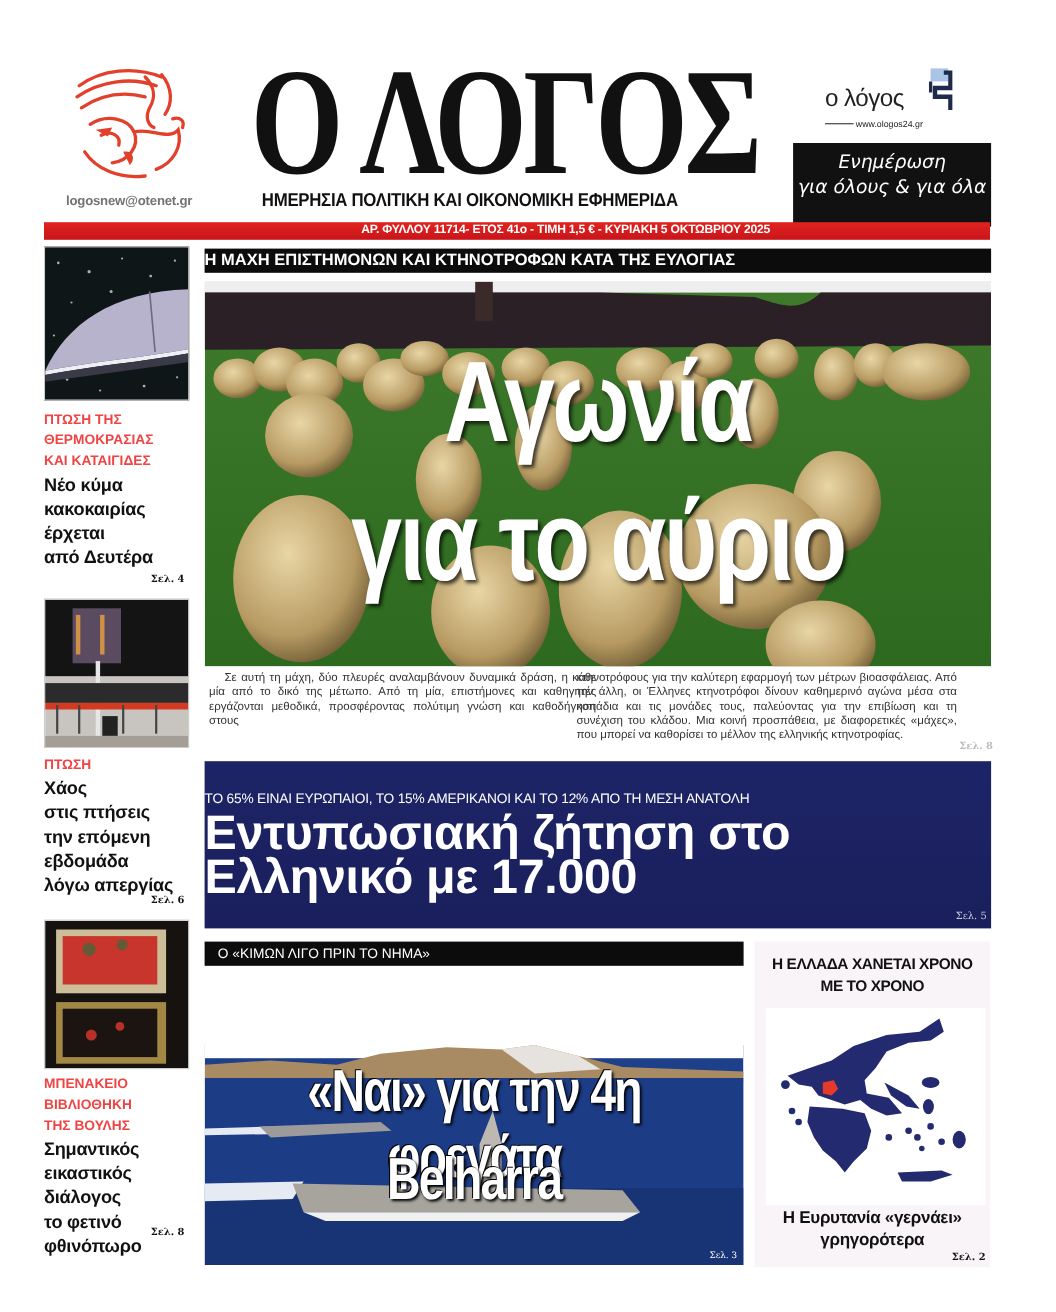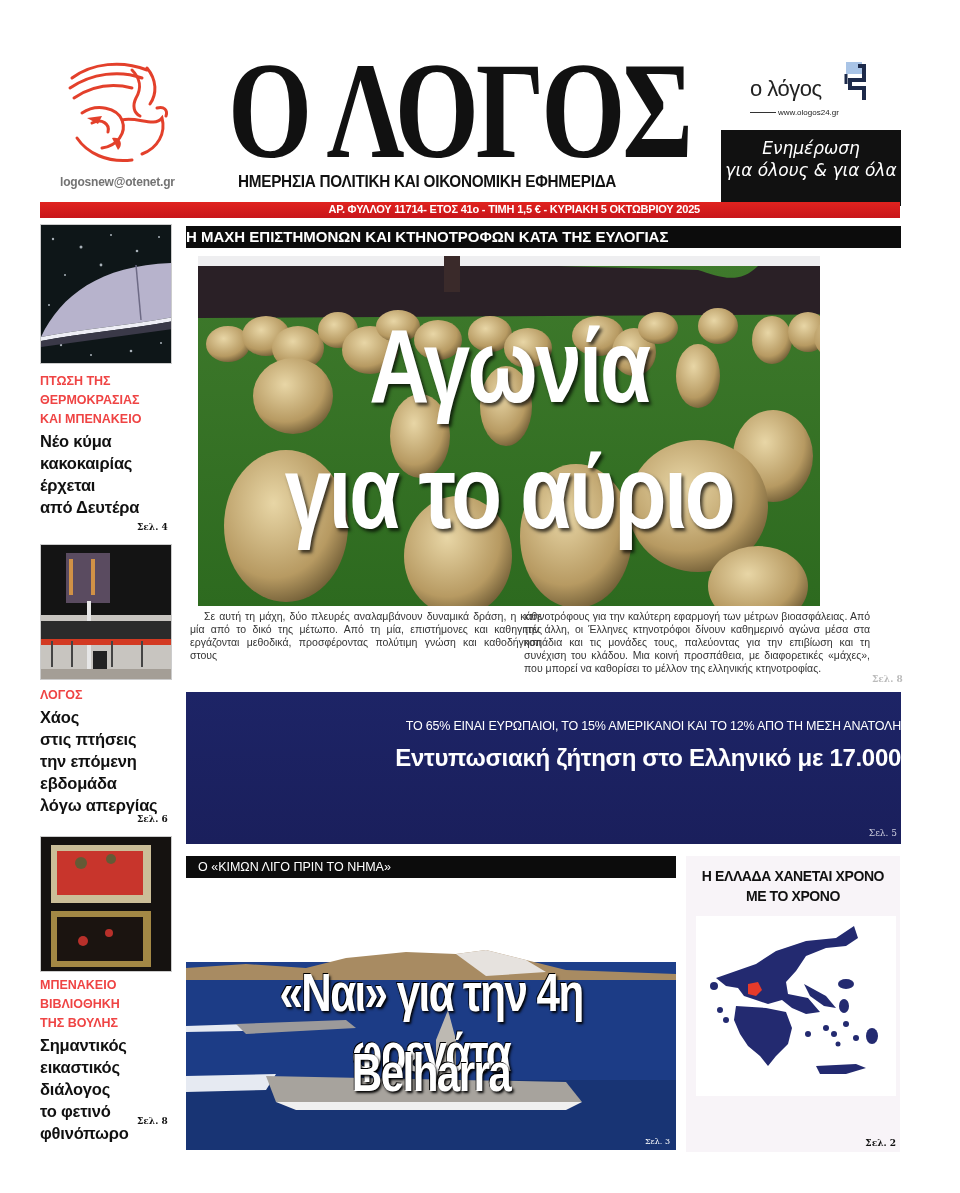--- a/index.html
+++ b/index.html
@@ -24,27 +24,27 @@
   .redbar span { position: absolute; right: 200px; top: 1px; color: #fff; font-size: 11px; font-weight: bold; white-space: nowrap; letter-spacing: -0.2px; }
 
   
   .side-img { left: 40px; width: 132px; border: 1px solid #ccc; overflow: hidden; }
   .kicker { left: 40px; width: 140px; color: #ef4444; font-weight: bold; font-size: 12.5px; line-height: 19px; }
   .side-head { left: 40px; width: 140px; font-weight: bold; font-size: 16.5px; line-height: 22px; color: #111; letter-spacing: -0.2px; }
   .pageref { font-size: 9px; font-weight: bold; color: #111; font-family: "DejaVu Serif", serif; }
 
   
   .blackbar { background: #0c0c0c; color: #fff; font-size: 15px; font-weight: bold; }
-  .hero { left: 198px; top: 256px; width: 622px; height: 350px; overflow: hidden; padding-left: 25px; }
+  .hero { left: 186px; top: 256px; width: 715px; height: 350px; overflow: hidden; padding-left: 25px; }
   .hero-title { position: absolute; left: 0; width: 100%; text-align: center; color: #fff; font-weight: bold; font-size: 104px; line-height: 100px; letter-spacing: -3px; text-shadow: 3px 3px 4px rgba(0,0,0,.7); transform: scaleX(0.8); }
   .body-text { font-size: 10.5px; line-height: 13px; color: #333; text-align: justify; }
 
-  .blue-box { left: 186px; top: 692px; width: 715px; height: 152px; background: linear-gradient(180deg, #1d2466 0%, #1a1f5c 100%); color: #fff; text-align: right; }
+  .blue-box { left: 186px; top: 692px; width: 715px; height: 152px; background: linear-gradient(180deg, #1d2466 0%, #1a1f5c 100%); color: #fff; text-align: left; }
   .blue-box .kick { position: absolute; top: 27px; left: 0; width: 100%; font-size: 12.5px; letter-spacing: -0.2px; }
-  .blue-box .head { position: absolute; top: 46px; left: 0; width: 100%; font-weight: bold; font-size: 24px; line-height: 40px; letter-spacing: -0.3px; }
+  .blue-box .head { position: absolute; top: 46px; left: 0; width: 100%; font-weight: bold; font-size: 44px; line-height: 40px; letter-spacing: -0.3px; }
 
   .frigate { left: 186px; top: 950px; width: 490px; height: 200px; overflow: hidden; }
   .frigate-title { position: absolute; left: 0; width: 100%; text-align: center; color: #fff; font-weight: bold; letter-spacing: -2px; text-shadow: 2px 2px 3px #000, -1px -1px 0 #000; transform: scaleX(0.78); }
 
   .map-box { left: 686px; top: 856px; width: 214px; height: 296px; background: #f8f4f8; }
 </style>
 </head>
 <body>
 
 <div class="abs logo-art">
@@ -111,21 +111,21 @@
     </g>
     <path d="M0 112 C20 70, 60 40, 132 38 L132 92 C90 100, 40 104, 0 112 Z" fill="#b7b3cc"></path>
     <path d="M0 112 C40 104, 90 100, 132 92 L132 96 C90 104, 40 108, 0 116 Z" fill="#eeeef5"></path>
     <path d="M95 40 L100 95" stroke="#6d6a85" stroke-width="1.5"></path>
     <path d="M0 116 C40 108, 90 104, 132 96 L132 104 L0 122 Z" fill="#3a3948"></path>
   </svg>
 </div>
 <div class="abs kicker" style="top:372px;">
   <div>ΠΤΩΣΗ ΤΗΣ</div>
   <div>ΘΕΡΜΟΚΡΑΣΙΑΣ</div>
-  <div>ΚΑΙ ΜΠΕΝΑΚΕΙΟ</div>
+  <div>ΚΑΙ ΚΑΤΑΙΓΙΔΕΣ</div>
 </div>
 <div class="abs side-head" style="top:430px;">
   <div>Νέο κύμα</div>
   <div>κακοκαιρίας</div>
   <div>έρχεται</div>
   <div>από Δευτέρα</div>
 </div>
 <div class="abs pageref" style="left:137px;top:522px;">Σελ. 4</div>
 
 <div class="abs side-img" style="top:544px;height:136px;">
@@ -144,21 +144,21 @@
         <rect x="10" y="96" width="2" height="26"></rect>
         <rect x="30" y="96" width="2" height="26"></rect>
         <rect x="70" y="96" width="2" height="26"></rect>
         <rect x="100" y="96" width="2" height="26"></rect>
       </g>
     <rect x="52" y="106" width="14" height="18" fill="#222"></rect>
     <rect y="124" width="132" height="12" fill="#a49e96"></rect>
   </svg>
 </div>
 <div class="abs kicker" style="top:686px;">
-  <div>ΛΟΓΟΣ</div>
+  <div>ΠΤΩΣΗ</div>
 </div>
 <div class="abs side-head" style="top:706px;">
   <div>Χάος</div>
   <div>στις πτήσεις</div>
   <div>την επόμενη</div>
   <div>εβδομάδα</div>
   <div>λόγω απεργίας</div>
 </div>
 <div class="abs pageref" style="left:137px;top:814px;">Σελ. 6</div>
 
@@ -307,14 +307,18 @@
         <circle cx="150" cy="108" r="3"></circle>
         <circle cx="160" cy="122" r="3"></circle>
         <circle cx="142" cy="128" r="2.5"></circle>
       <circle cx="18" cy="70" r="4"></circle>
         <circle cx="24" cy="94" r="3"></circle>
         <circle cx="30" cy="104" r="3"></circle>
         <circle cx="112" cy="118" r="3"></circle>
     </g>
     <path d="M52 68 L62 66 L66 74 L60 80 L52 78 Z" fill="#e53a2a"></path>
   </svg>
+  <div style="position:absolute;top:242px;left:0;width:100%;text-align:center;font-weight:bold;font-size:15.5px;line-height:20px;letter-spacing:-0.3px;">
+    <div>Η Ευρυτανία «γερνάει»</div>
+    <div>γρηγορότερα</div>
+  </div>
   <div class="pageref" style="position:absolute;right:4px;top:282px;">Σελ. 2</div>
 </div>
 
 </body></html>

